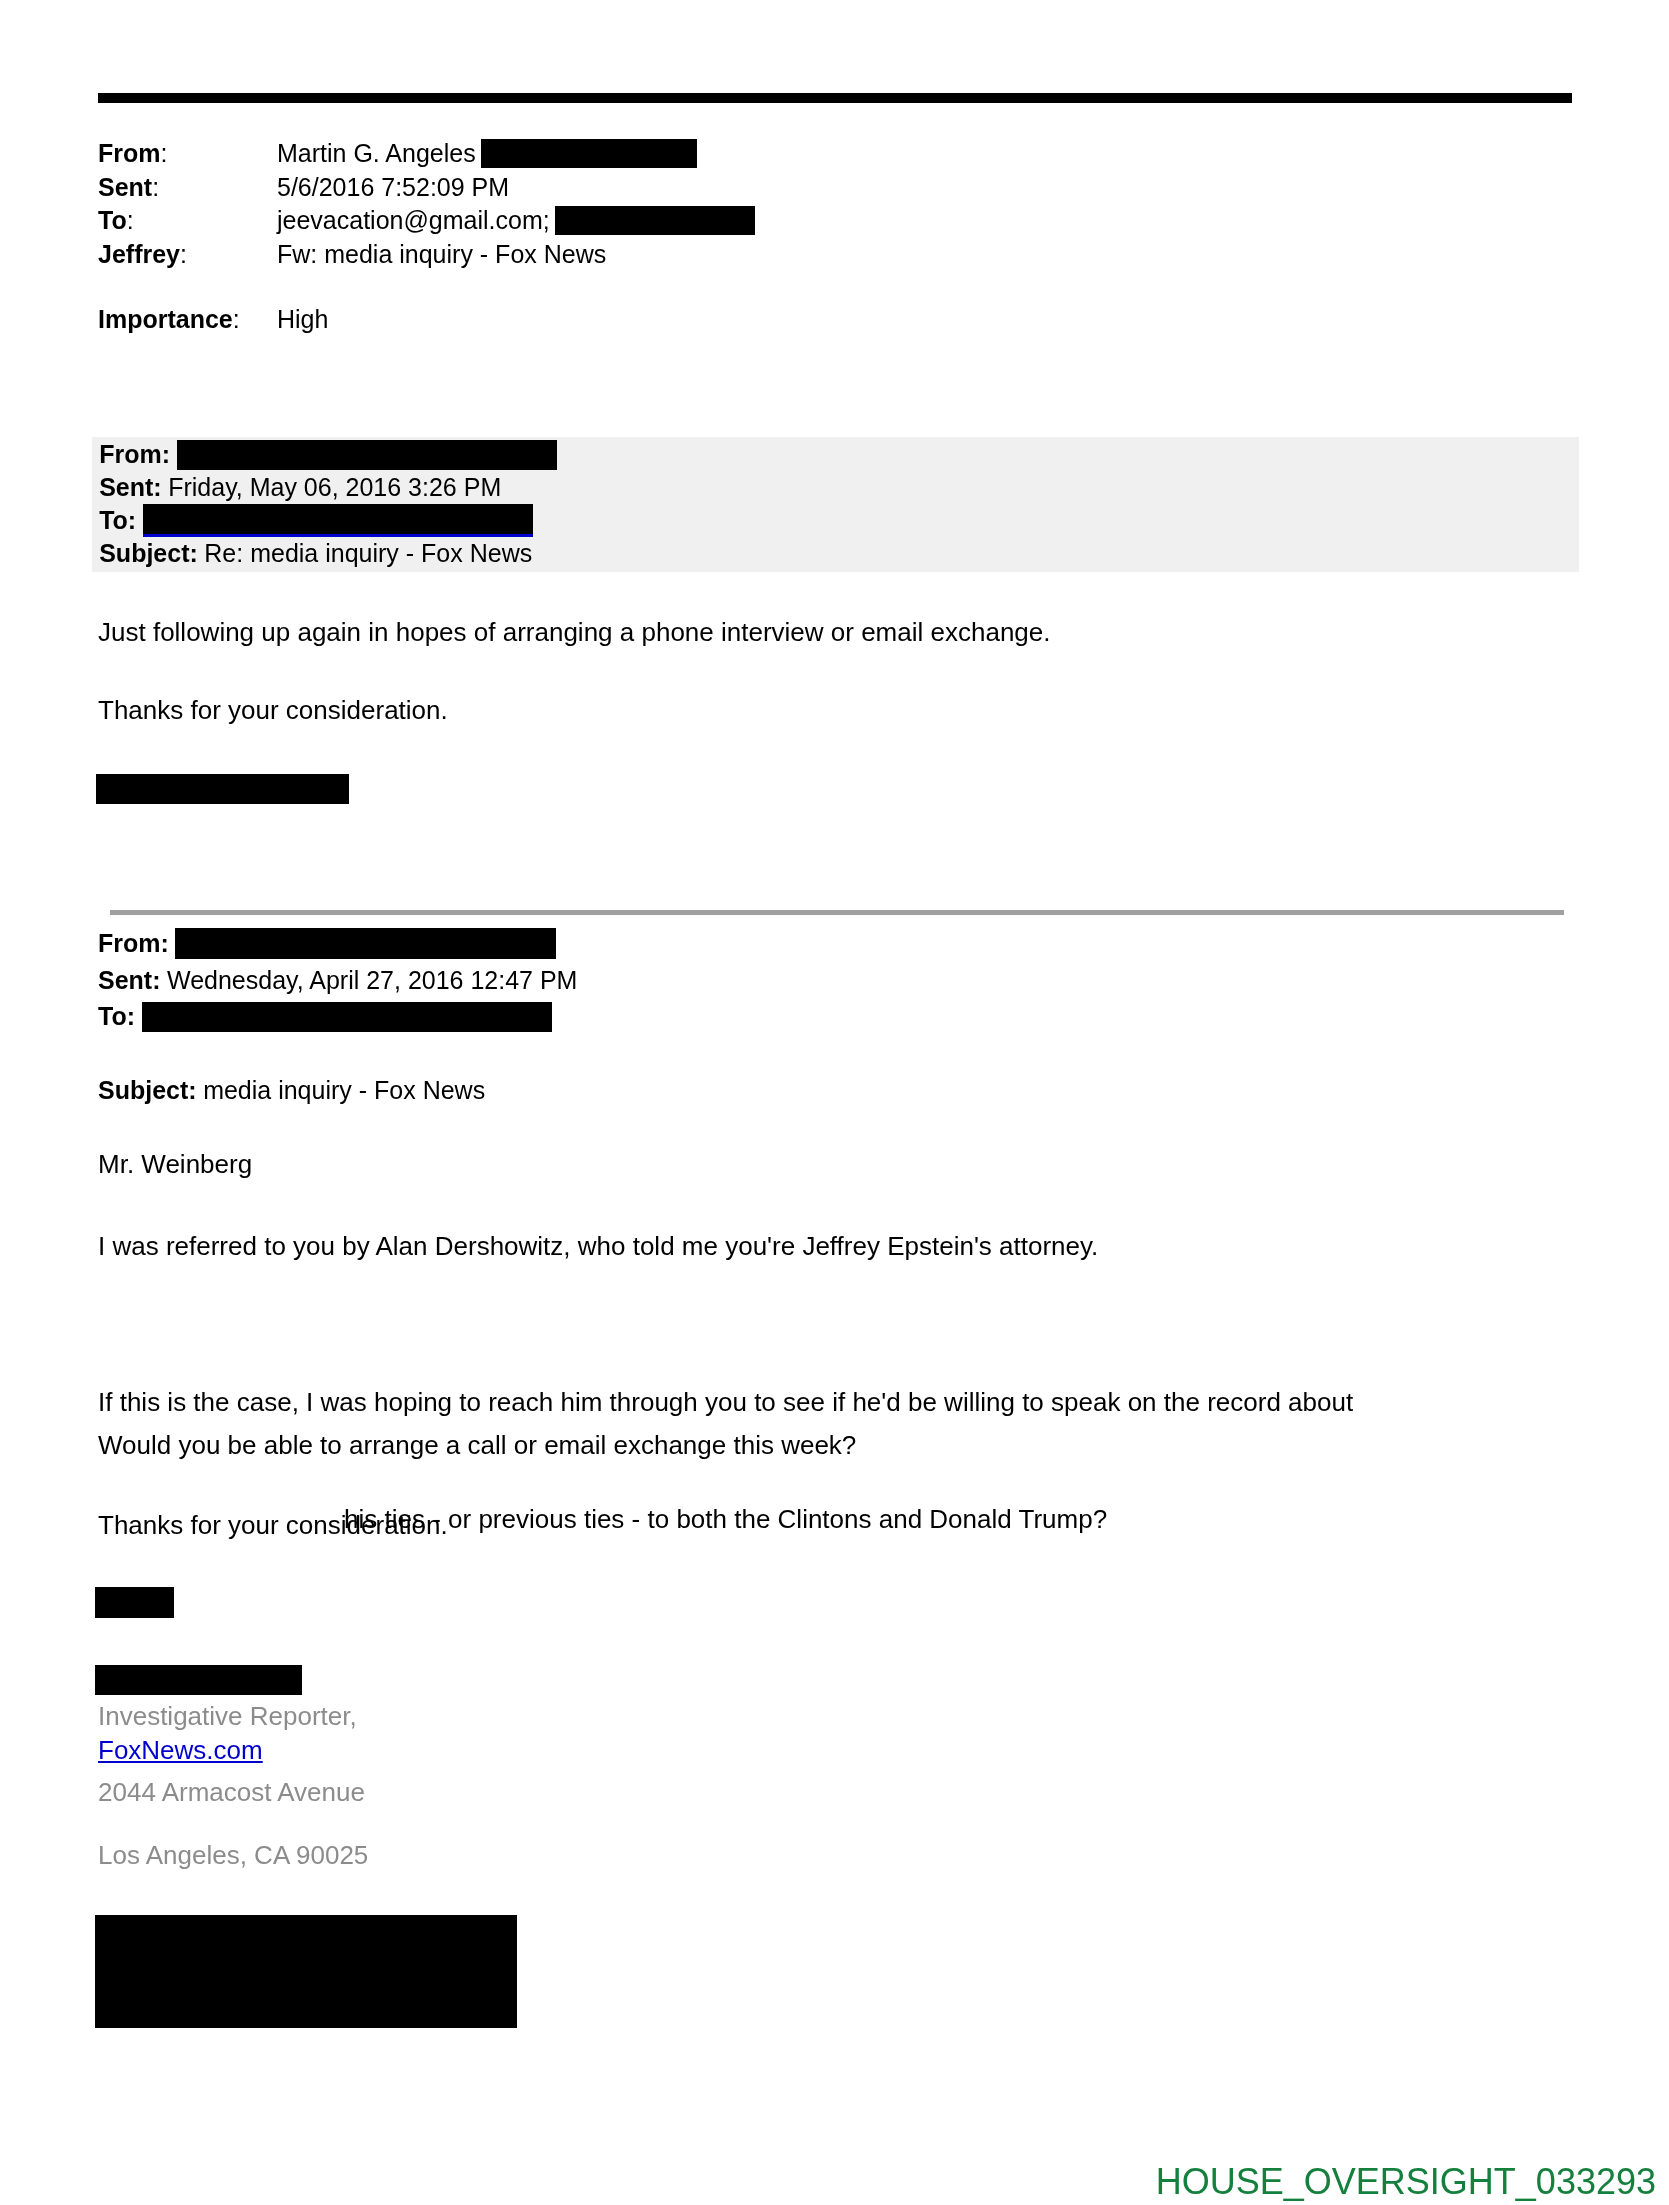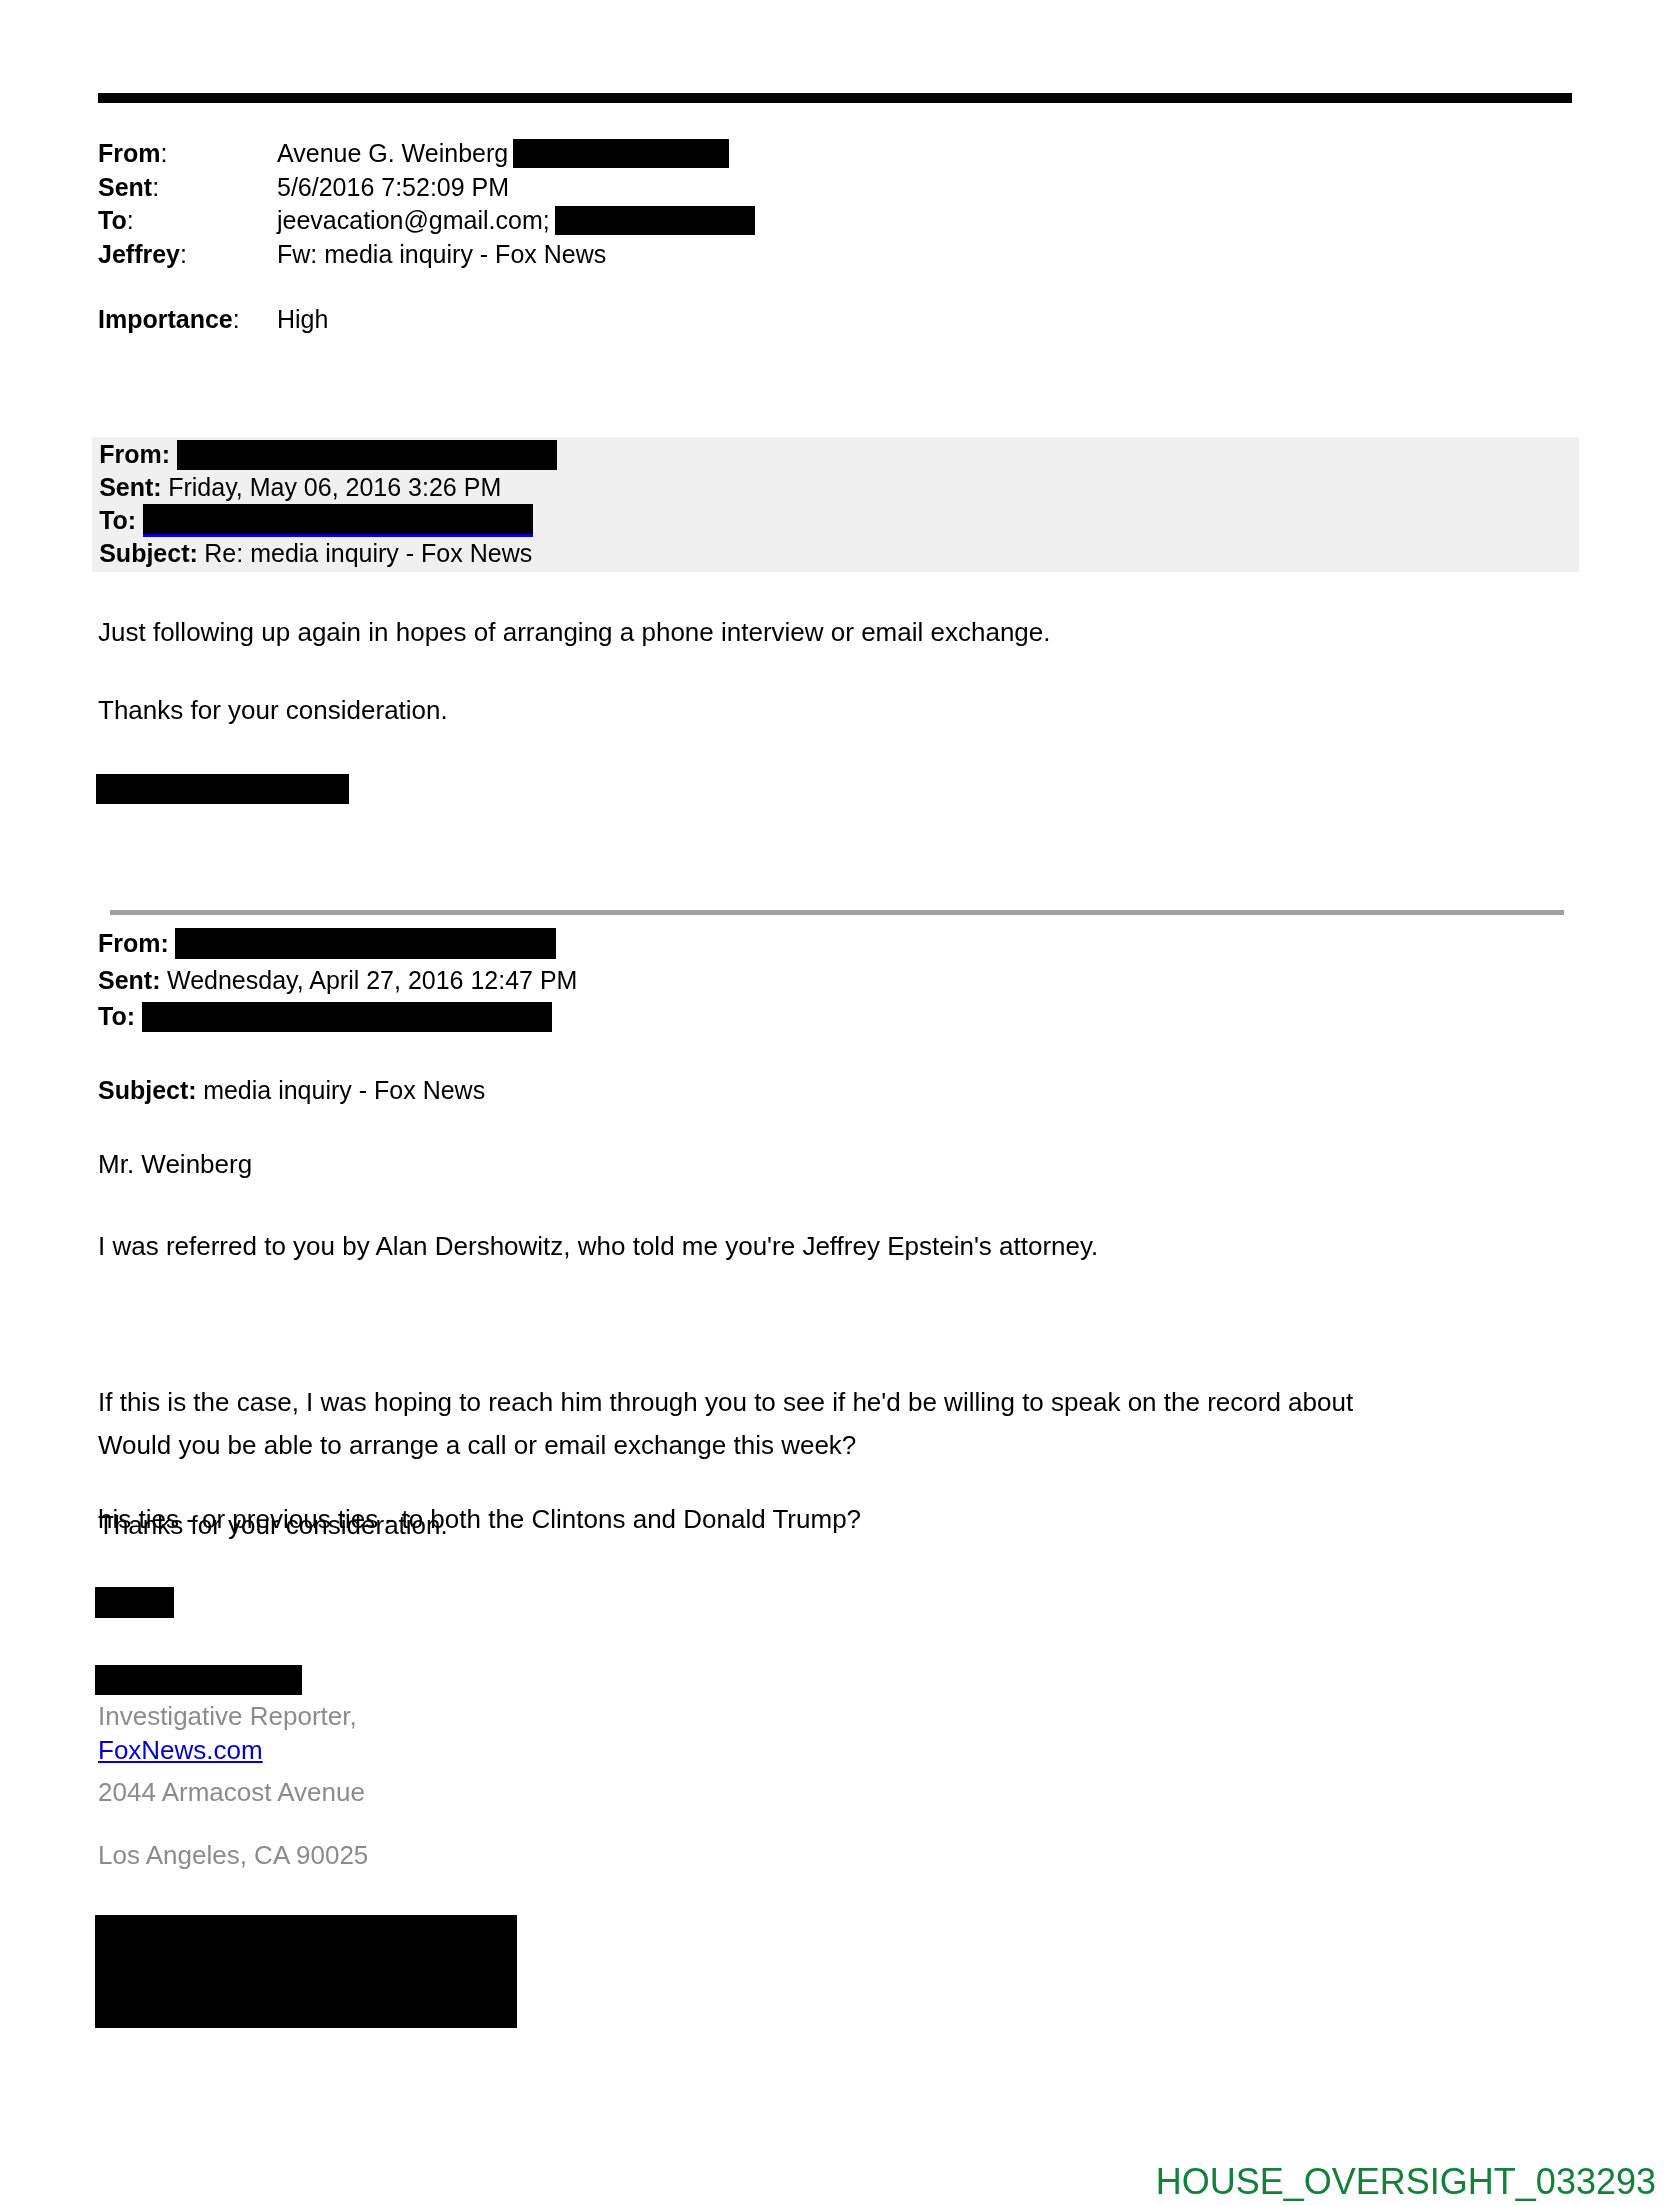--- a/index.html
+++ b/index.html
@@ -26,21 +26,21 @@
 
   
   .quote{position:absolute;left:92px;top:437px;width:1487px;height:135px;
          background:var(--quote_background,#f0f0f0);box-sizing:border-box;padding-top:1.3px;}
   .qrow{display:flex;align-items:center;height:33px;padding-left:7.2px;font-size:25px;white-space:pre;}
   .qrow b{font-weight:bold;margin-right:6.5px;}
   .bar-e2-from{width:380px;height:30px;}
   .bar-e2-to{width:390px;height:30px;border-bottom:3.3px solid var(--link_blue,#0000cc);}
 
   
-  .para{position:absolute;left:98px;font-size:26px;line-height:39px;white-space:pre;}
+  .para{position:absolute;left:98px;font-size:26px;line-height:39px;white-space:pre;text-align:center;}
   .e2p1{top:613px}.e2p2{top:691px}
   .sal{top:1145px}.p1{top:1227px}.p2{top:1305px}.p3{top:1426px}.p4{top:1506px}
 
   
   .divider{position:absolute;left:110px;top:910px;width:1454px;height:5.2px;
            background:var(--divider_gray,#a0a0a0);}
 
   
   .h3row{position:absolute;left:98px;height:37px;display:flex;align-items:center;
          font-size:25px;white-space:pre;}
@@ -70,21 +70,21 @@
 </style>
 </head>
 <body>
 
 <div class="page">
 
   <div class="top-rule"></div>
 
   <div class="hrow r-from">
     <span class="lab"><b>From</b><span class="colon">:</span></span>
-    <span>Avenue G. Weinberg</span>
+    <span>Martin G. Angeles</span>
     <span class="redact bar bar-h1-from"></span>
   </div>
   <div class="hrow r-sent">
     <span class="lab"><b>Sent</b><span class="colon">:</span></span>
     <span>5/6/2016 7:52:09 PM</span>
   </div>
   <div class="hrow r-to">
     <span class="lab"><b>To</b><span class="colon">:</span></span>
     <span>jeevacation@gmail.com;</span>
     <span class="redact bar bar-h1-to"></span>

